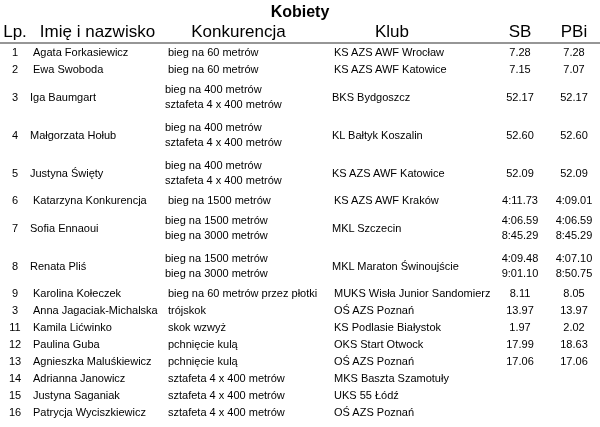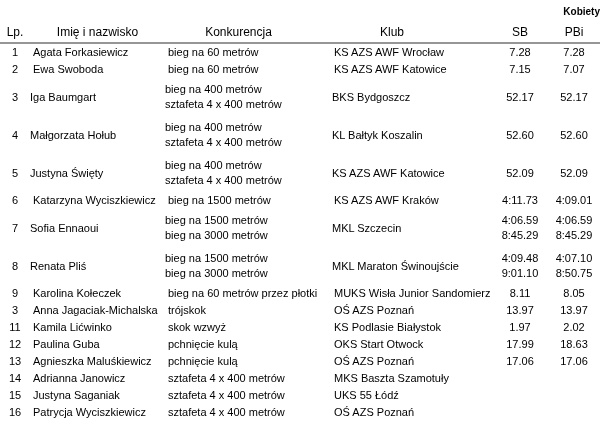--- a/index.html
+++ b/index.html
@@ -7,41 +7,41 @@
     padding: 0;
     background: #ffffff;
     width: 600px;
     height: 427px;
     overflow: hidden;
     font-family: "Liberation Sans", sans-serif;
     color: #000000;
   }
   .page-title {
     padding: 5px 0 3px 0;
-    text-align: right;
-    font-size: 10px;
+    text-align: center;
+    font-size: 16px;
     font-weight: bold;
     line-height: 13px;
   }
   table.results {
     width: 600px;
     border-collapse: collapse;
     table-layout: fixed;
     font-size: 11px;
   }
   col.w-lp    { width: 30px; }
   col.w-name  { width: 135px; }
   col.w-event { width: 167px; }
   col.w-club  { width: 160px; }
   col.w-sb    { width: 56px; }
   col.w-pb    { width: 52px; }
 
   thead th {
     font-weight: normal;
-    font-size: 12px;
+    font-size: 17px;
     text-align: center;
     padding: 4px 0 3px 0;
     line-height: 14px;
     border-bottom: 2px solid #969696;
     white-space: nowrap;
   }
   thead th.h-event { padding-right: 20px; margin-top: 12px; }
   thead th.h-club  { padding-right: 40px; }
 
   tbody td {
@@ -122,21 +122,21 @@
     <td class="c-lp">5</td>
     <td class="c-name">Justyna Święty</td>
     <td class="c-event">bieg na 400 metrów
 sztafeta 4 x 400 metrów</td>
     <td class="c-club">KS AZS AWF Katowice</td>
     <td class="c-sb">52.09</td>
     <td class="c-pb">52.09</td>
   </tr>
       <tr>
     <td class="c-lp">6</td>
-    <td class="c-name">Katarzyna Wyciszkiewicz</td>
+    <td class="c-name">Katarzyna Konkurencja</td>
     <td class="c-event">bieg na 1500 metrów</td>
     <td class="c-club">KS AZS AWF Kraków</td>
     <td class="c-sb">4:11.73</td>
     <td class="c-pb">4:09.01</td>
   </tr>
       <tr class="tall">
     <td class="c-lp">7</td>
     <td class="c-name">Sofia Ennaoui</td>
     <td class="c-event">bieg na 1500 metrów
 bieg na 3000 metrów</td>

